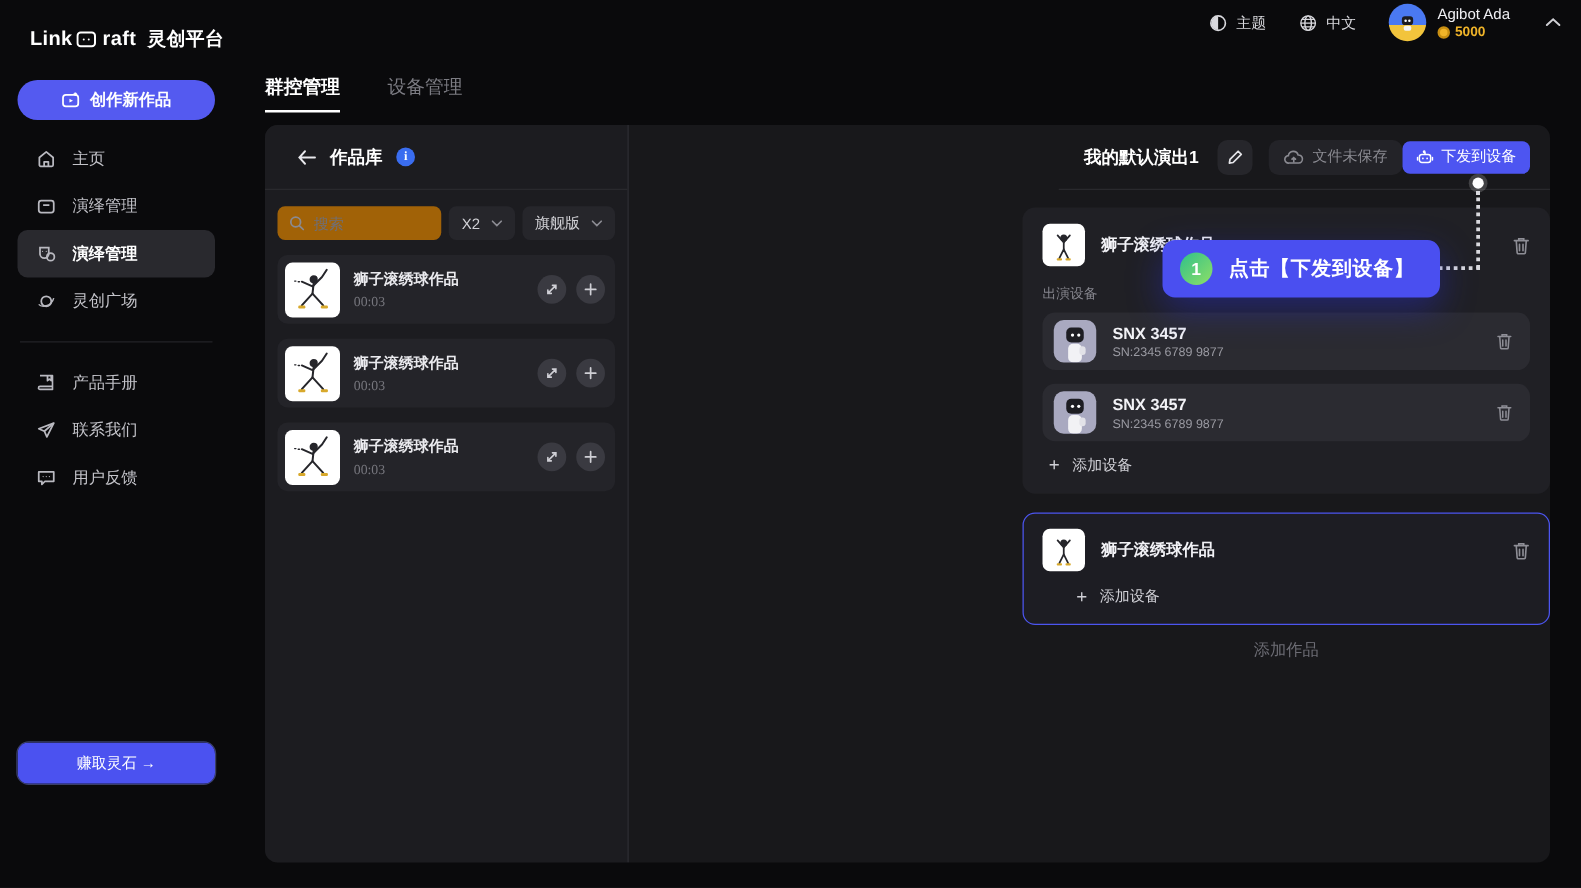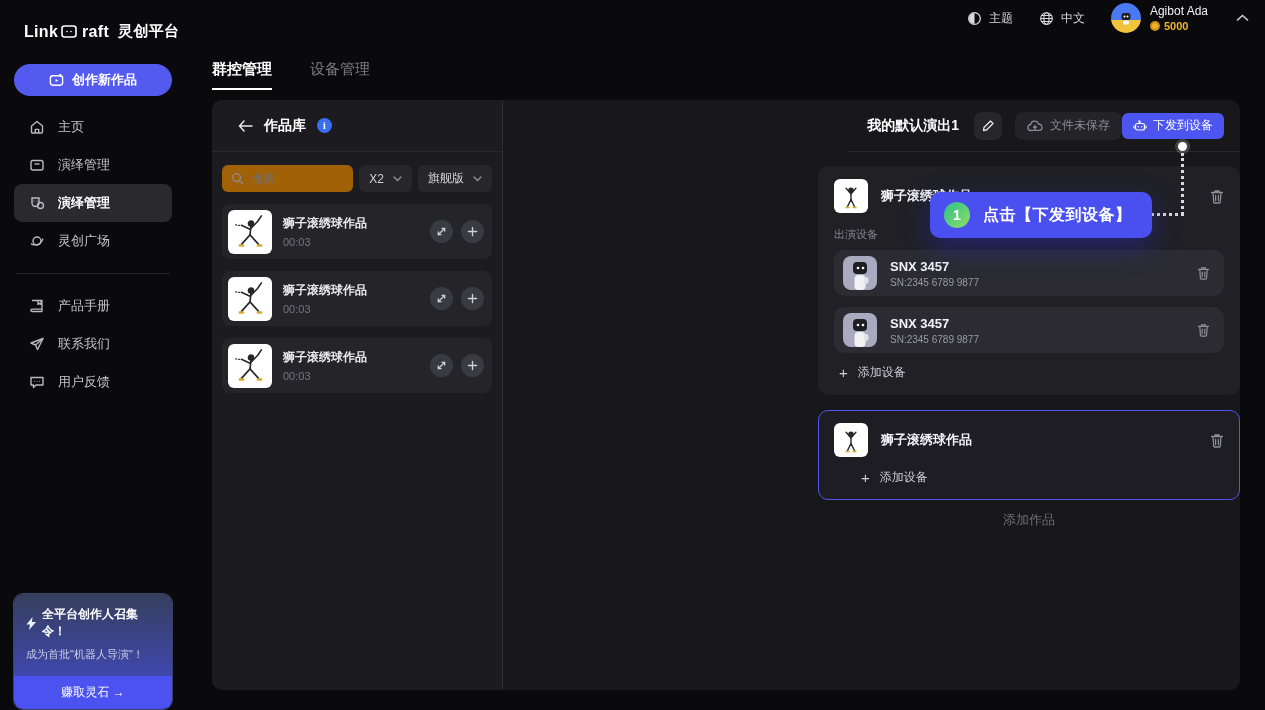--- a/index.html
+++ b/index.html
@@ -67,21 +67,21 @@
   .dropdown { height:27px; background:#26262b; border-radius:6px; display:flex; align-items:center; gap:9px;
            padding:0 10px; font-size:12px; color:#d2d2d7; cursor:pointer; }
   .dropdown .chev { color:#8b8b92; }
   .works { padding:0 10px; overflow:hidden; }
   .work-item { height:55px; background:#242429; border-radius:8px; display:flex; align-items:center;
            padding:0 8px 0 6px; margin-bottom:12px; cursor:pointer; }
   .thumb { width:44px; height:44px; background:#fff; border-radius:6px; flex:none;
            display:flex; align-items:center; justify-content:center; }
   .work-meta { margin-left:11px; }
   .work-title { font-size:12px; font-weight:bold; color:#eaeaee; }
-  .work-duration { font-size:11px; color:#76767d; margin-top:4px; }
+  .work-duration { font-size:11px; color:#76767d; margin-top:4px;font-family:Liberation Serif, serif; }
   .work-actions { margin-left:auto; display:flex; gap:8px; }
   .circle-btn { width:23px; height:23px; border-radius:50%; background:#3a3a41; color:#cfcfd5;
            display:flex; align-items:center; justify-content:center; cursor:pointer; }
 
   
   .editor { flex:1; display:flex; flex-direction:column;align-items:flex-end; }
   .ed-header { height:52px; display:flex; align-items:center; padding:0 16px 0 20px;
            border-bottom:1px solid #29292d; flex:none; }
   .ed-title { font-size:14px; font-weight:bold; color:#fff; }
   .edit-btn { width:28px; height:28px; border-radius:8px; background:#26262b; color:#e2e2e6; margin-left:15px;
@@ -220,31 +220,20 @@
           <circle cx="5.5" cy="7.2" r="0.5" fill="currentColor" stroke="none"></circle>
           <circle cx="8" cy="7.2" r="0.5" fill="currentColor" stroke="none"></circle>
           <circle cx="10.5" cy="7.2" r="0.5" fill="currentColor" stroke="none"></circle>
         </svg>
       </span>
       <span>用户反馈</span>
     </div>
   </nav>
 
   <div class="promo">
-    <div class="promo-top">
-      <div class="promo-title">
-        <span>
-          <svg width="11" height="13" viewBox="0 0 11 13">
-              <path d="M6.5 0 L0.5 7.5 H4 L3 13 L10 5 H6 Z" fill="#eef0ff"></path>
-            </svg>
-        </span>
-        <span>全平台创作人召集令！</span>
-      </div>
-      <div class="promo-sub">成为首批"机器人导演"！</div>
-    </div>
     <div class="promo-cta">
       <span>赚取灵石 →</span>
     </div>
   </div>
 </aside>
 
 <header class="topbar">
   <div class="tb-item">
     <span>
       <svg width="15" height="15" viewBox="0 0 16 16">

